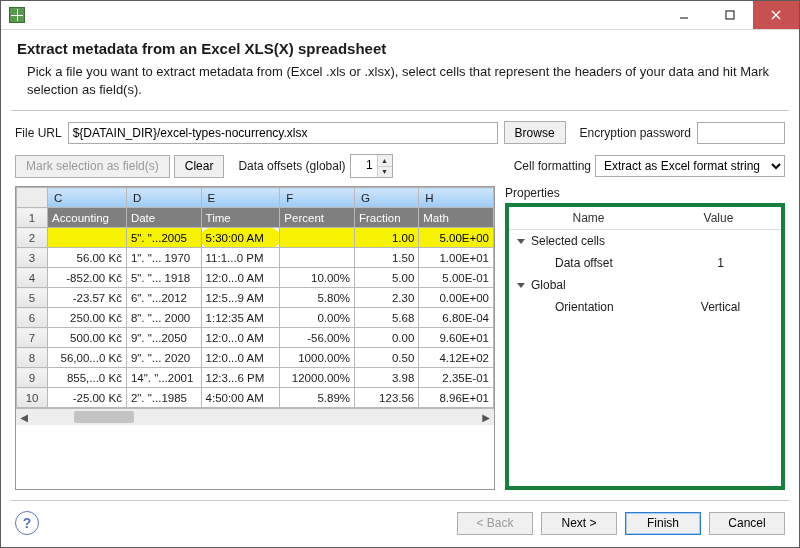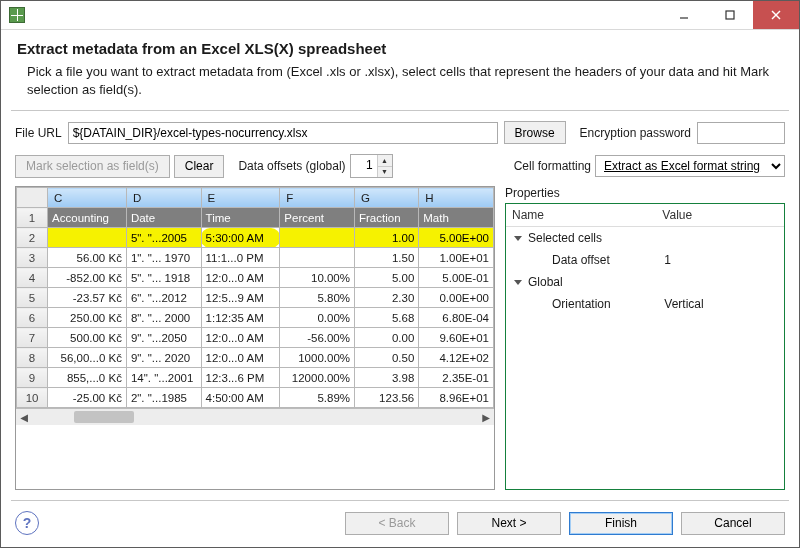--- a/index.html
+++ b/index.html
@@ -139,21 +139,21 @@
     align-items: center;
     justify-content: center;
     font-size: 7px;
     color: #333;
     background: #f0f0f0;
   }
   .spinner-btns div:first-child { border-bottom: 1px solid #ccc; }
 
   .flex-spacer { flex: 1; }
 
-  select.cell-fmt { width: 190px; text-decoration: underline; }
+  select.cell-fmt { width: 190px; }
 
   
   .middle {
     display: flex;
     gap: 10px;
     padding: 8px 14px 0 14px;
     flex: 1;
     min-height: 0;
   }
   .grid-wrap {
@@ -253,22 +253,23 @@
 
   
   .props {
     width: 280px;
     display: flex;
     flex-direction: column;
   }
   .props-title { font-size: 12px; margin-bottom: 3px; }
   .props-tree {
     flex: 1;
-    border: 1px solid #15803d;
+    border: 4px solid #15803d;
     overflow: auto;
+    text-align: center;
   }
   .props-head {
     display: flex;
     font-size: 12px;
     padding: 4px 6px;
     color: #333;
     border-bottom: 1px solid #ddd;
   }
   .props-head .pn { flex: 1.3; }
   .props-head .pv { flex: 1; }
@@ -314,21 +315,21 @@
     border: 1.5px solid #5e73c0;
     border-radius: 50%;
     color: #5e73c0;
     display: flex;
     align-items: center;
     justify-content: center;
     font-weight: 600;
     font-size: 14px;
   }
   .footer .flex-spacer { flex: 1; }
-  .footer .btn { width: 104px; }
+  .footer .btn { width: 76px; }
 </style>
 </head>
 <body>
 
 <div class="window">
 
   <div class="titlebar">
     <div class="title-icon"></div>
     <div class="title-spacer"></div>
     <div class="title-btns">

